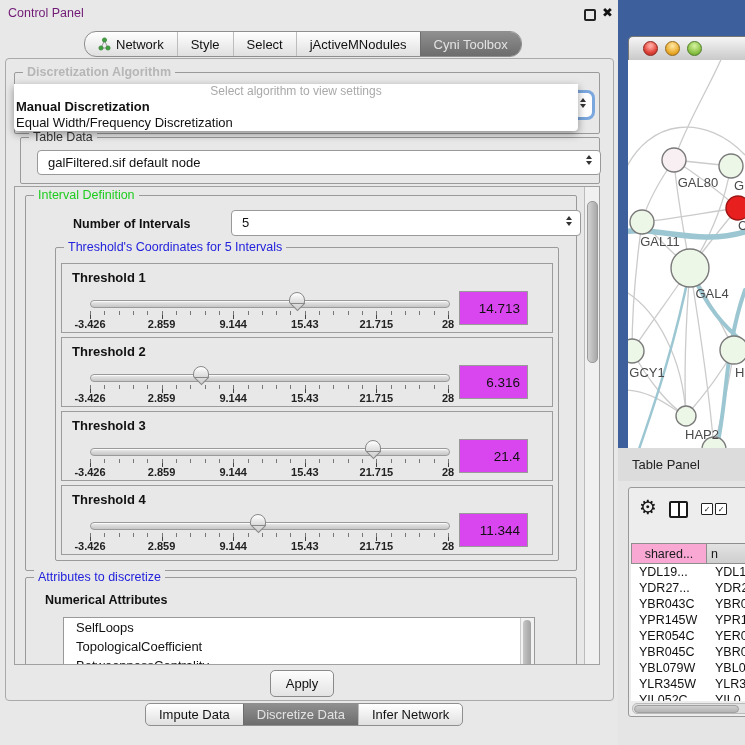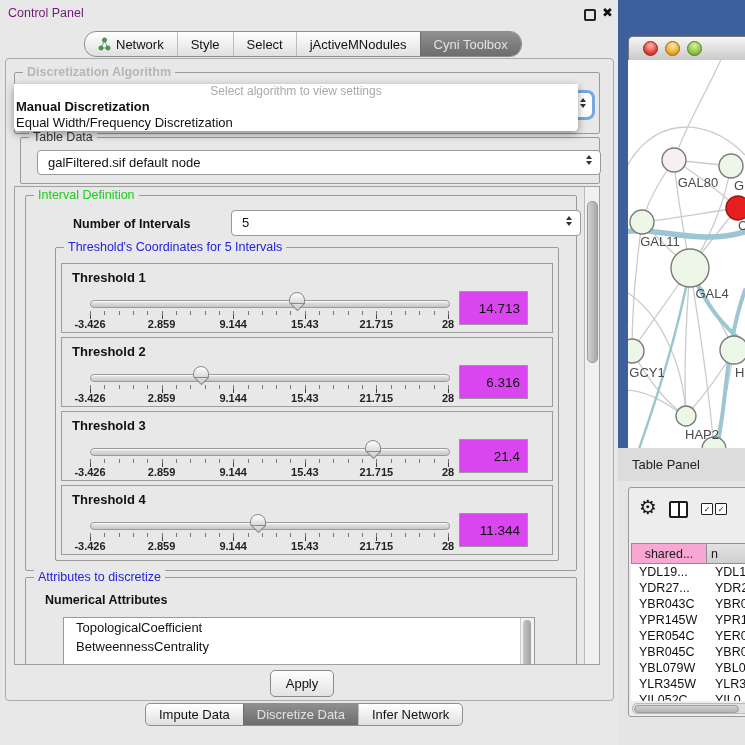--- a/index.html
+++ b/index.html
@@ -294,20 +294,21 @@
     <div class="thr-value">11.344</div>
   </div>
     </div>
 
   <div class="group attr-group">
     <div class="group-title t-blue">Attributes to discretize</div>
   </div>
   <div class="abs attr-sub">Numerical Attributes</div>
   <div class="abs attr-list">
     <div>
+        <div class="list-item">SelfLoops</div>
         <div class="list-item">TopologicalCoefficient</div>
         <div class="list-item">BetweennessCentrality</div>
       </div>
     <div class="list-scroll">
       <div class="list-thumb"></div>
     </div>
   </div>
 
   <div class="vscroll-col">
     <div class="vscroll-thumb"></div>

